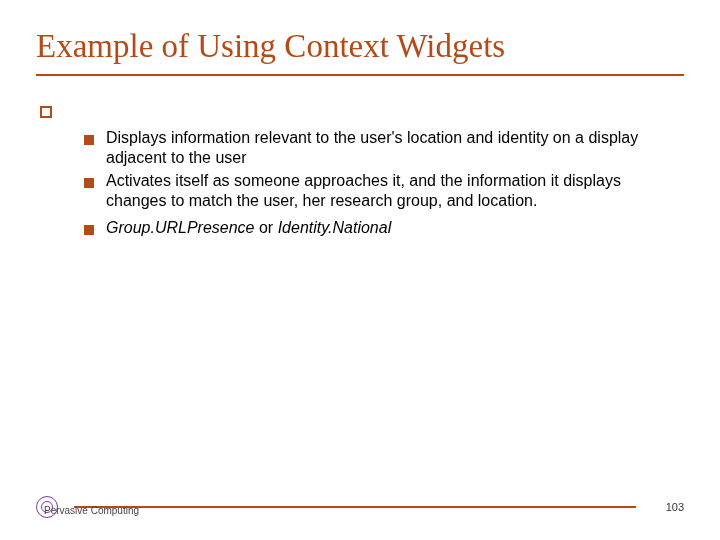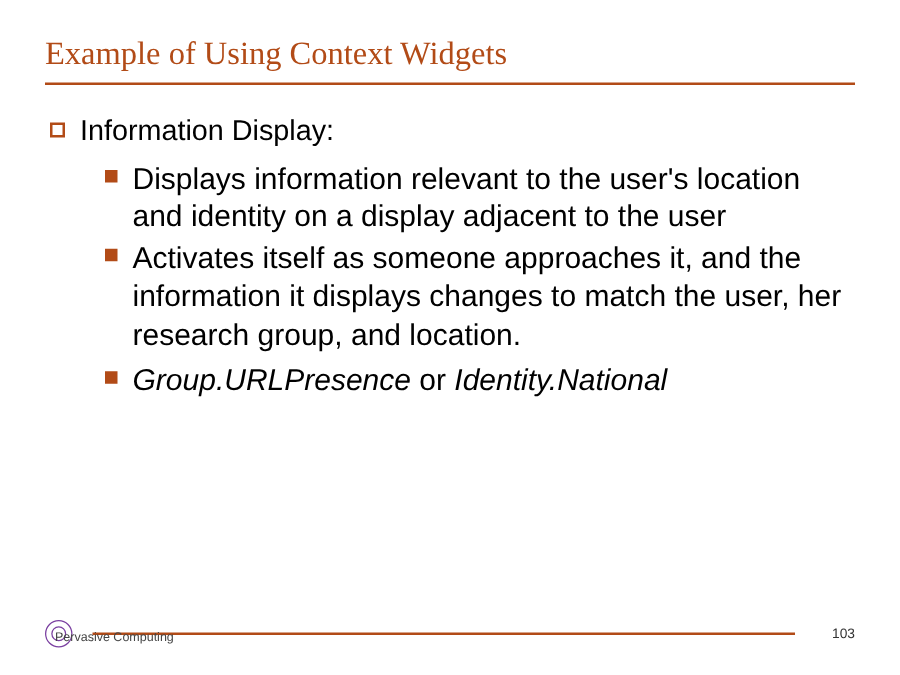--- a/index.html
+++ b/index.html
@@ -5,21 +5,21 @@
     * { margin: 0; padding: 0; box-sizing: border-box; }
     html, body { width: 720px; height: 540px; background: #fff; font-family: Verdana, Geneva, sans-serif; color: #000; }
     .slide {
       position: relative;
       width: 720px;
       height: 540px;
       padding: 28px 36px 0 36px;
     }
     .title {
       font-family: Georgia, 'Times New Roman', serif;
-      font-size: 26px;
+      font-size: 33px;
       color: #b24b17;
       font-weight: 400;
       line-height: 1.15;
       padding-bottom: 6px;
     }
     .title-rule {
       height: 2px;
       background: #b24b17;
       margin-top: 2px;
       margin-bottom: 22px;
@@ -51,21 +51,21 @@
       gap: 12px;
       margin-bottom: 2px;
     }
     .l2-bullet {
       width: 10px; height: 10px;
       background: #b24b17;
       margin-top: 7px;
       flex: 0 0 auto;
     }
     .l2-text {
-      font-size: 24px;
+      font-size: 16px;
       line-height: 1.28;
     }
     .l2-text .italic { font-style: italic; }
 
     .footer {
       position: absolute;
       left: 36px; right: 36px; bottom: 22px;
       display: flex;
       align-items: center;
     }
@@ -120,21 +120,20 @@
 
 <div class="slide">
 
   <div class="title">Example of Using Context Widgets</div>
   <div class="title-rule"></div>
 
   <div class="body">
 
     <div class="l1">
       <div class="l1-bullet"></div>
-      <div class="l1-text">Information Display:</div>
     </div>
 
     <div class="l2-wrap">
 
       <div class="l2">
         <div class="l2-bullet"></div>
         <div class="l2-text">Displays information relevant to the user's location and identity on a display adjacent to the user</div>
       </div>
 
       <div class="l2">

